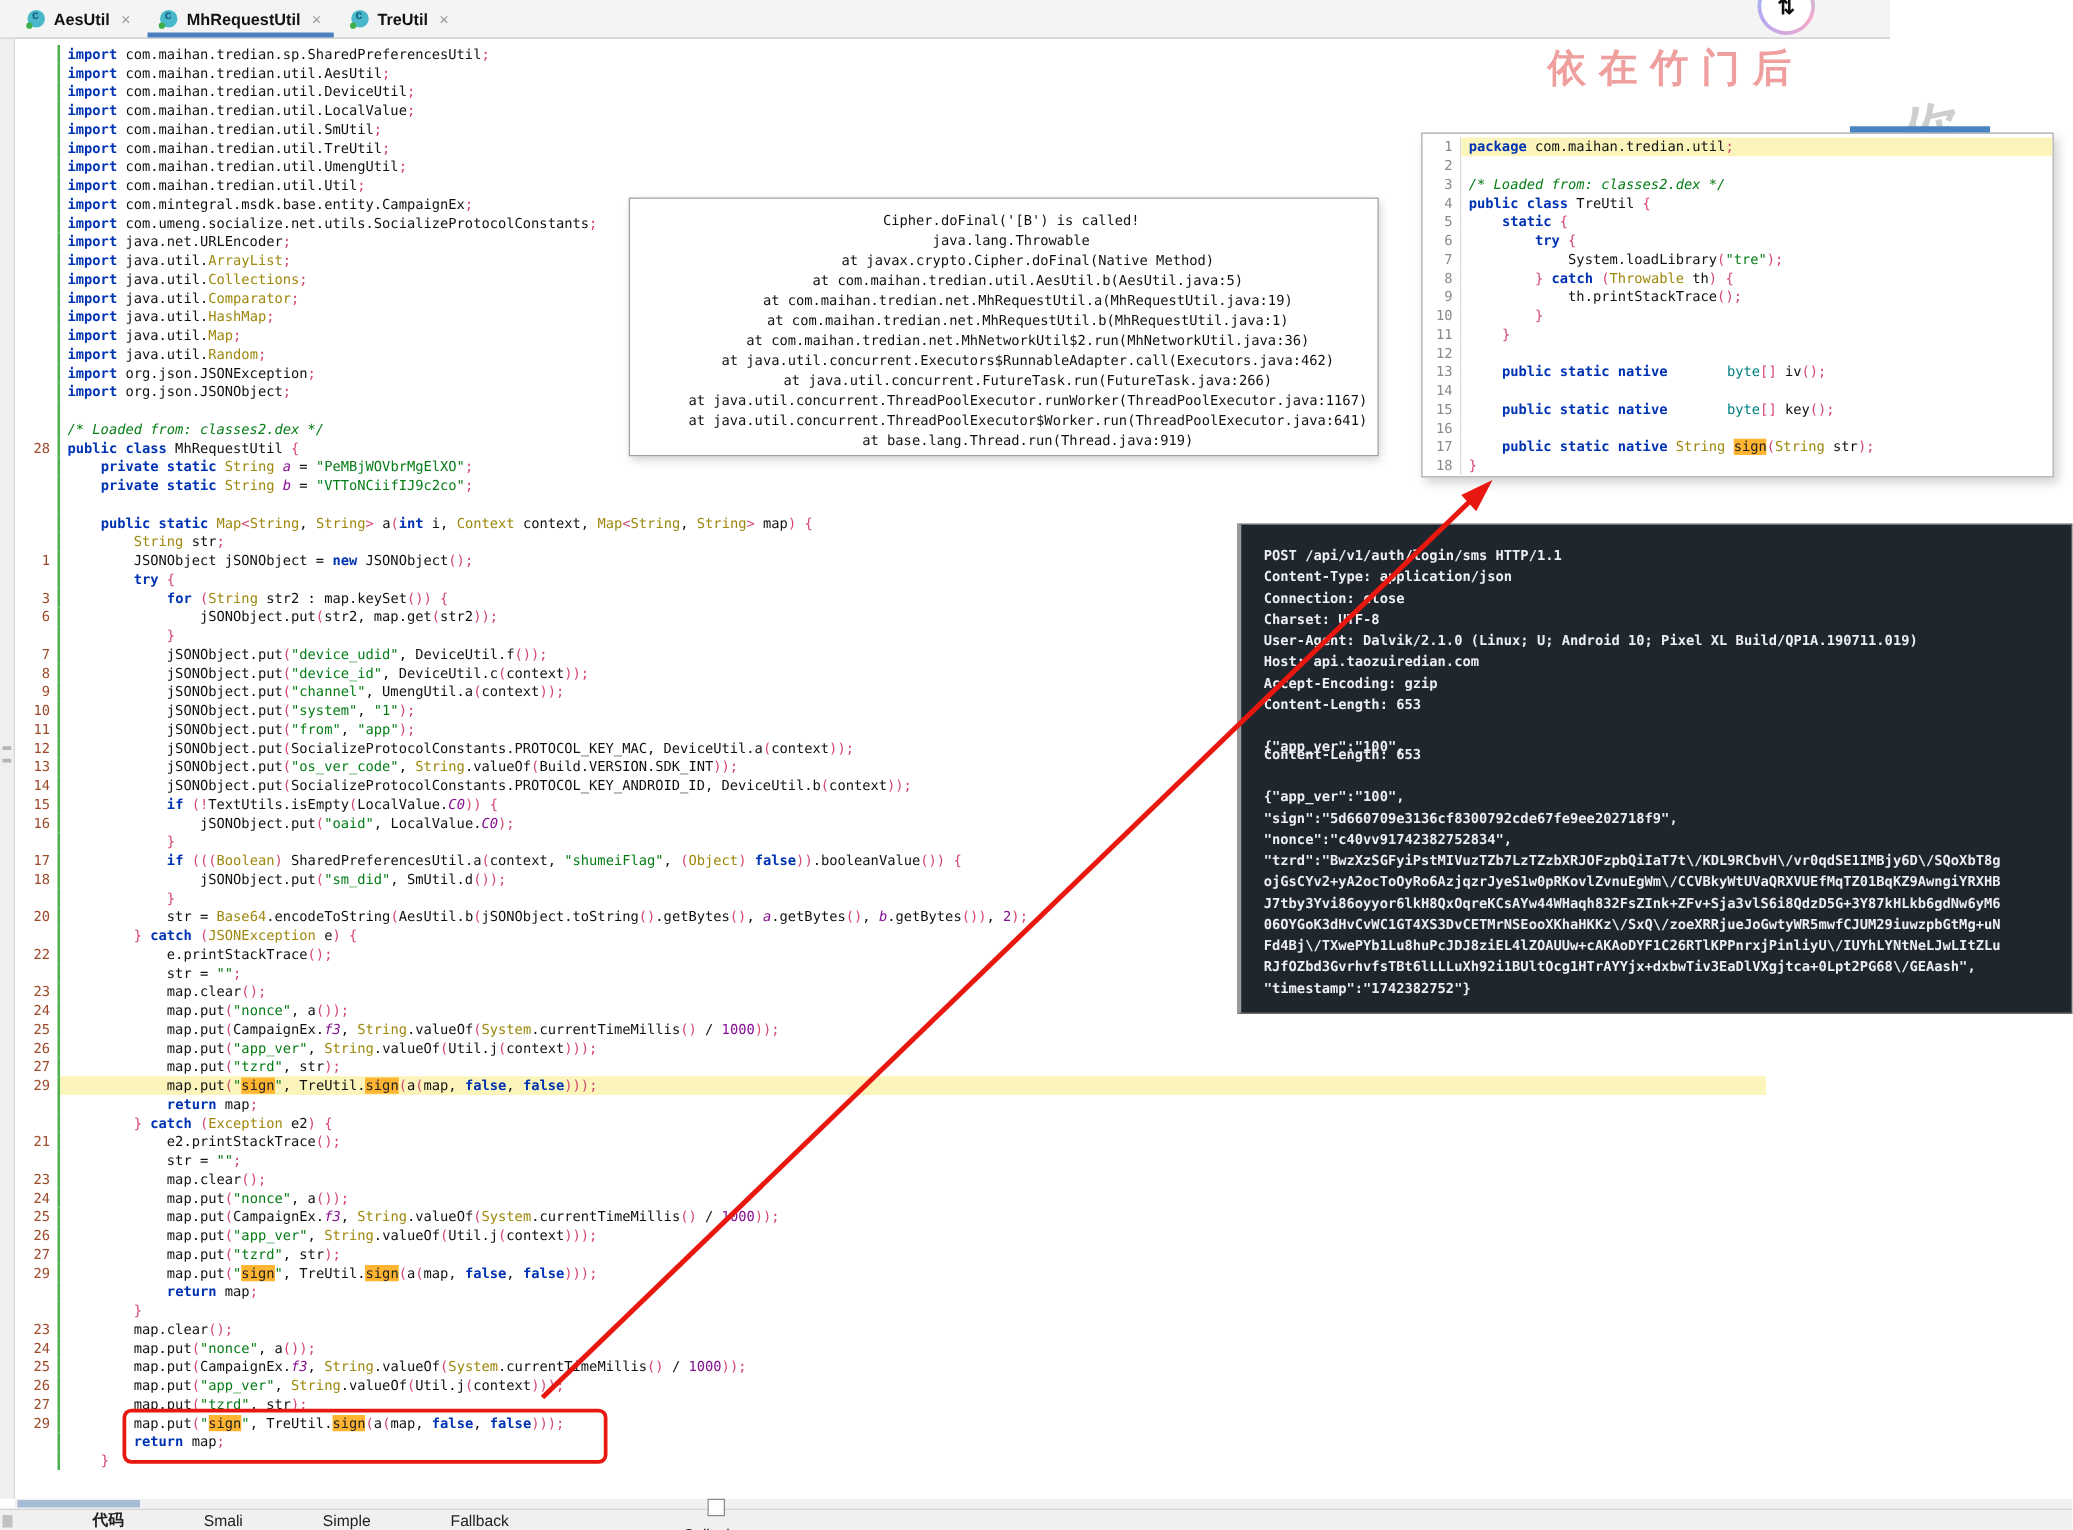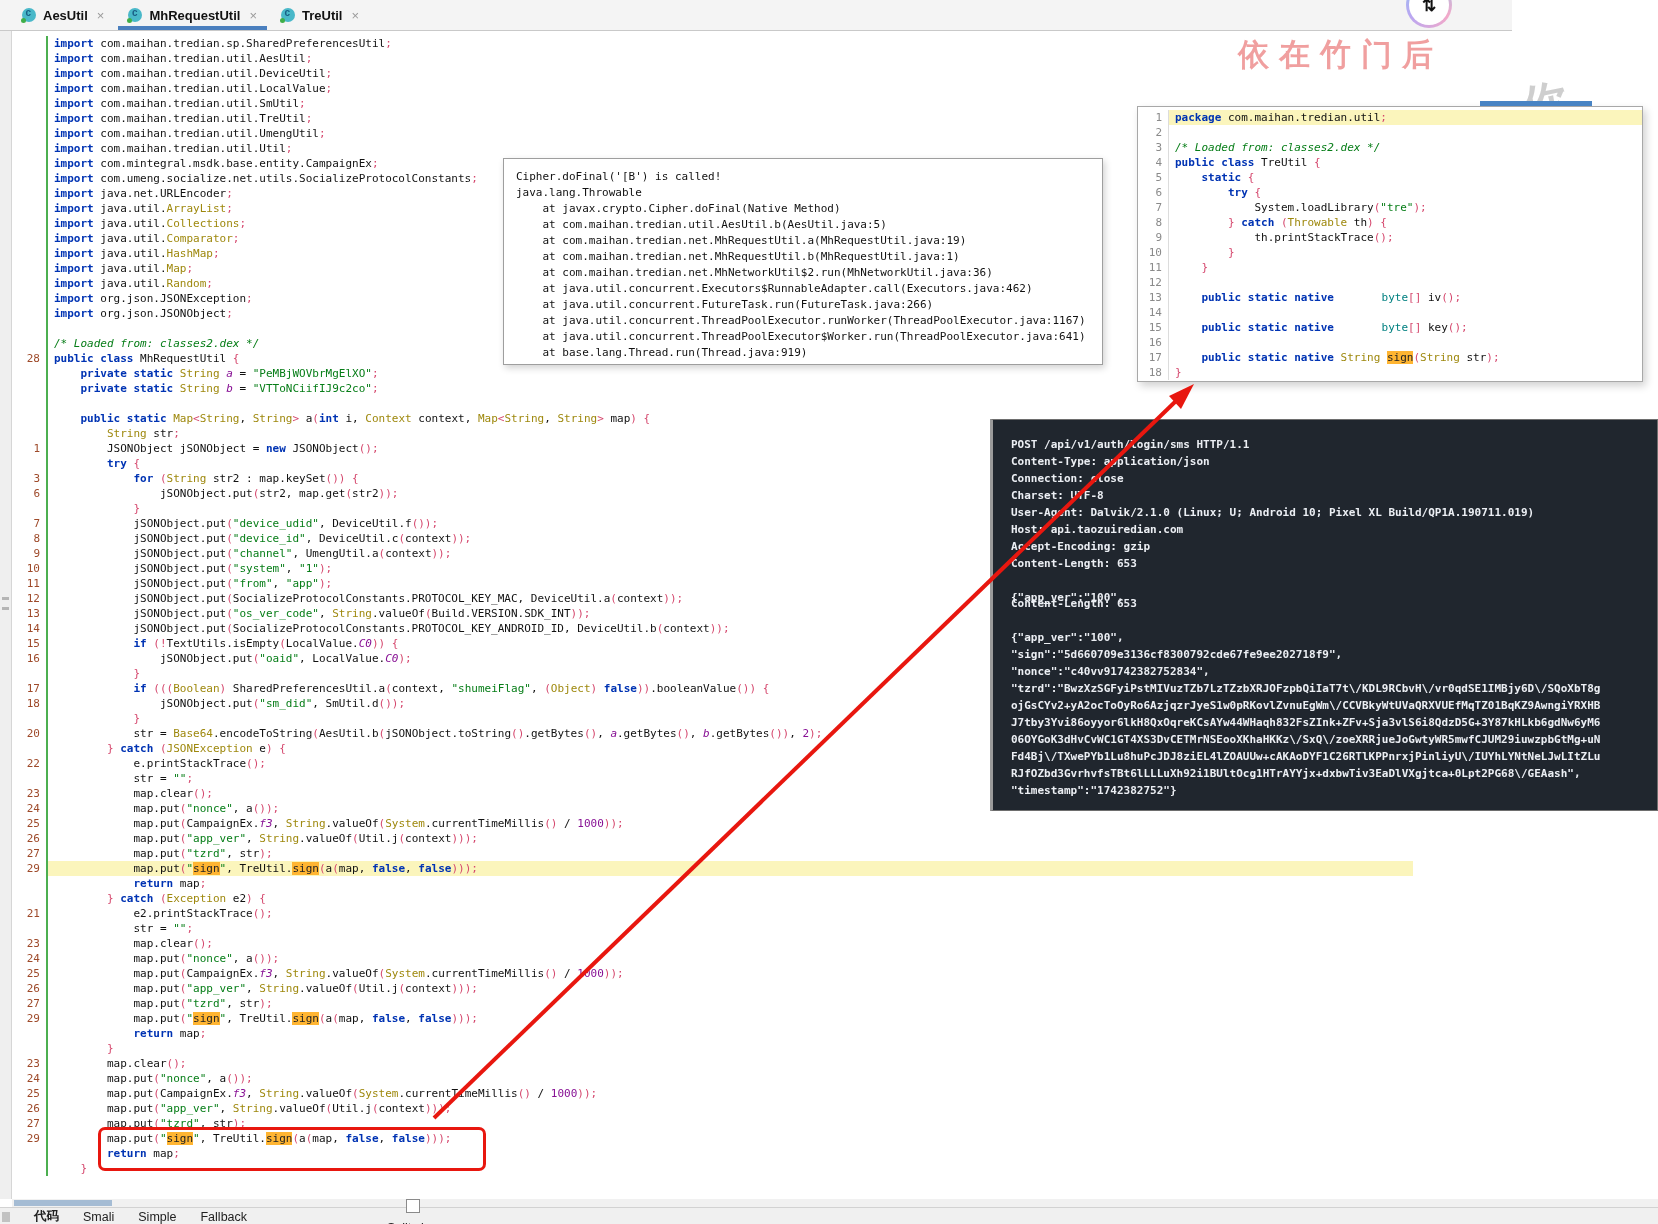--- a/index.html
+++ b/index.html
@@ -30,21 +30,21 @@
                     border:3px solid #e8170f;border-radius:7px;pointer-events:none;z-index:40;}
   .k{color:#0033b3;font-weight:bold;} .t{color:#9e880d;} .s{color:#067d17;}
   .c{color:#067d17;font-style:italic;} .f{color:#871094;font-style:italic;}
   .n{color:#871094;} .b{color:#d5476d;} .p{color:#111;} .d{color:#008080;padding-left:41px;}
   .h{background:#ffb532;color:#222;}
   
   .stackpopup{position:absolute;left:503px;top:158px;width:600px;height:207px;background:#fff;
               border:1px solid #9e9e9e;box-shadow:2px 3px 7px rgba(0,0,0,.18);z-index:10;
               font-family:"DejaVu Sans Mono",monospace;font-size:11px;color:#111;
               padding:10px 0 0 12px;box-sizing:border-box;overflow:hidden;}
-  .stackpopup div{height:16px;line-height:16px;white-space:pre;}
+  .stackpopup div{height:16px;line-height:16px;white-space:pre;text-align:center;}
   
   .trepanel{position:absolute;left:1137px;top:106px;width:506px;height:276px;background:#fff;
             border:1px solid #a8a8a8;box-shadow:3px 4px 8px rgba(0,0,0,.18);z-index:10;
             font-family:"DejaVu Sans Mono",monospace;font-size:11px;padding-top:3px;box-sizing:border-box;overflow:hidden;}
   .trepanel .row .ln{color:#8a8a8a;width:24px;}
   .trepanel .row .gl{background:#dcdcdc;width:1px;}
   .bluefrag{position:absolute;left:1480px;top:101px;width:112px;height:5px;background:#4884c4;z-index:13;}
   
   .httppanel{position:absolute;left:990px;top:419px;width:668px;height:392px;background:#20262e;
              border:1px solid #6e6e6e;border-left:3px solid #9a9a9a;z-index:12;
@@ -61,21 +61,21 @@
   .toolcircle{position:absolute;left:1406px;top:-18px;width:46px;height:46px;border-radius:50%;
               background:conic-gradient(#8fc7ef,#f3a9c9,#b9a7f2,#8fc7ef);z-index:60;
               display:flex;align-items:center;justify-content:center;}
   .toolcircle .inner{width:40px;height:40px;border-radius:50%;background:#fff;display:flex;
                      align-items:center;justify-content:center;font-size:17px;font-weight:bold;color:#111;}
   
   .hscroll{position:absolute;left:12px;top:1199px;width:1646px;height:8px;background:#f1f1f1;z-index:20;}
   .hthumb{position:absolute;left:2px;top:1px;width:98px;height:6px;background:#a5bcd4;}
   .bottombar{position:absolute;left:0;top:1207px;width:1658px;height:17px;background:#f0f0f0;
              border-top:1px solid #d2d2d2;display:flex;align-items:center;font-size:12.5px;color:#222;z-index:21;}
-  .bottombar .bitem{margin-left:24px;white-space:nowrap;}
+  .bottombar .bitem{margin-left:64px;white-space:nowrap;}
   .bottombar .bitem:first-of-type{margin-left:36px;}
   .splitgroup{display:flex;align-items:center;gap:8px;margin-left:140px;flex-direction:column;}
   .cbox{width:12px;height:12px;border:1px solid #8a8a8a;background:#fff;flex:none;}
   .cornerico{width:8px;height:10px;background:#c2c2c2;margin-left:2px;flex:none;}
 </style>
 </head>
 <body>
 
 <div class="tabbar" id="tabbar">
     <div class="tab">

